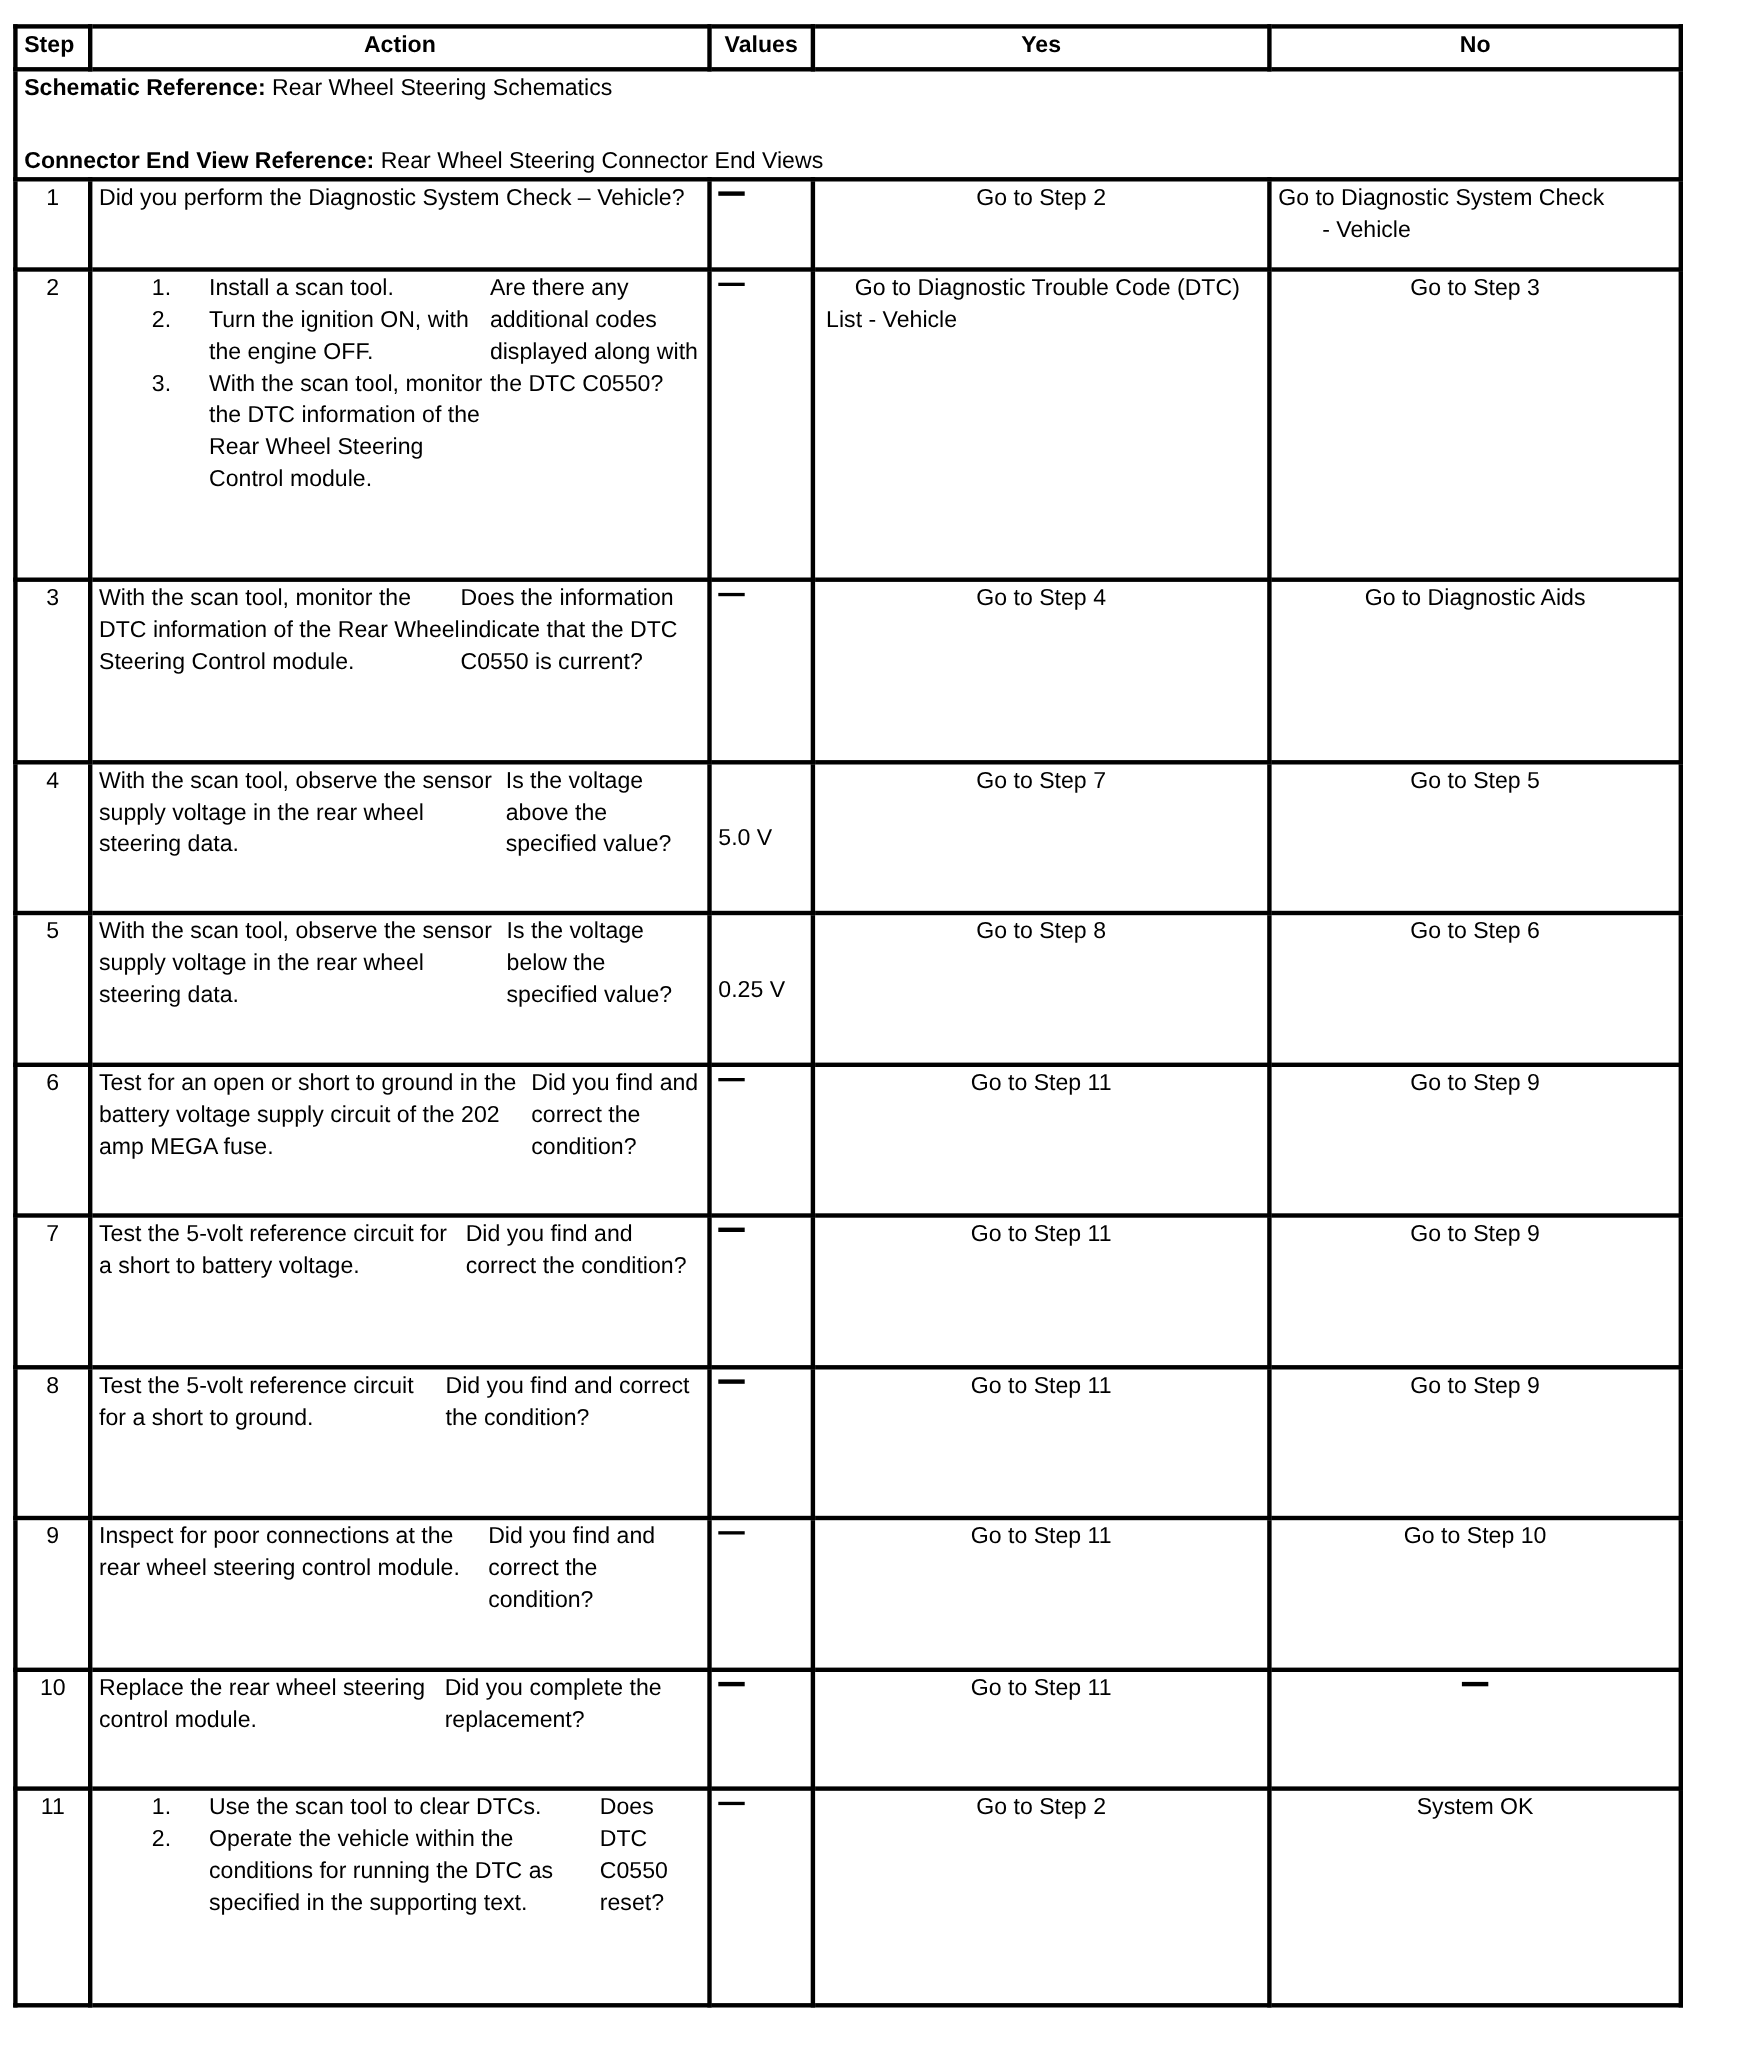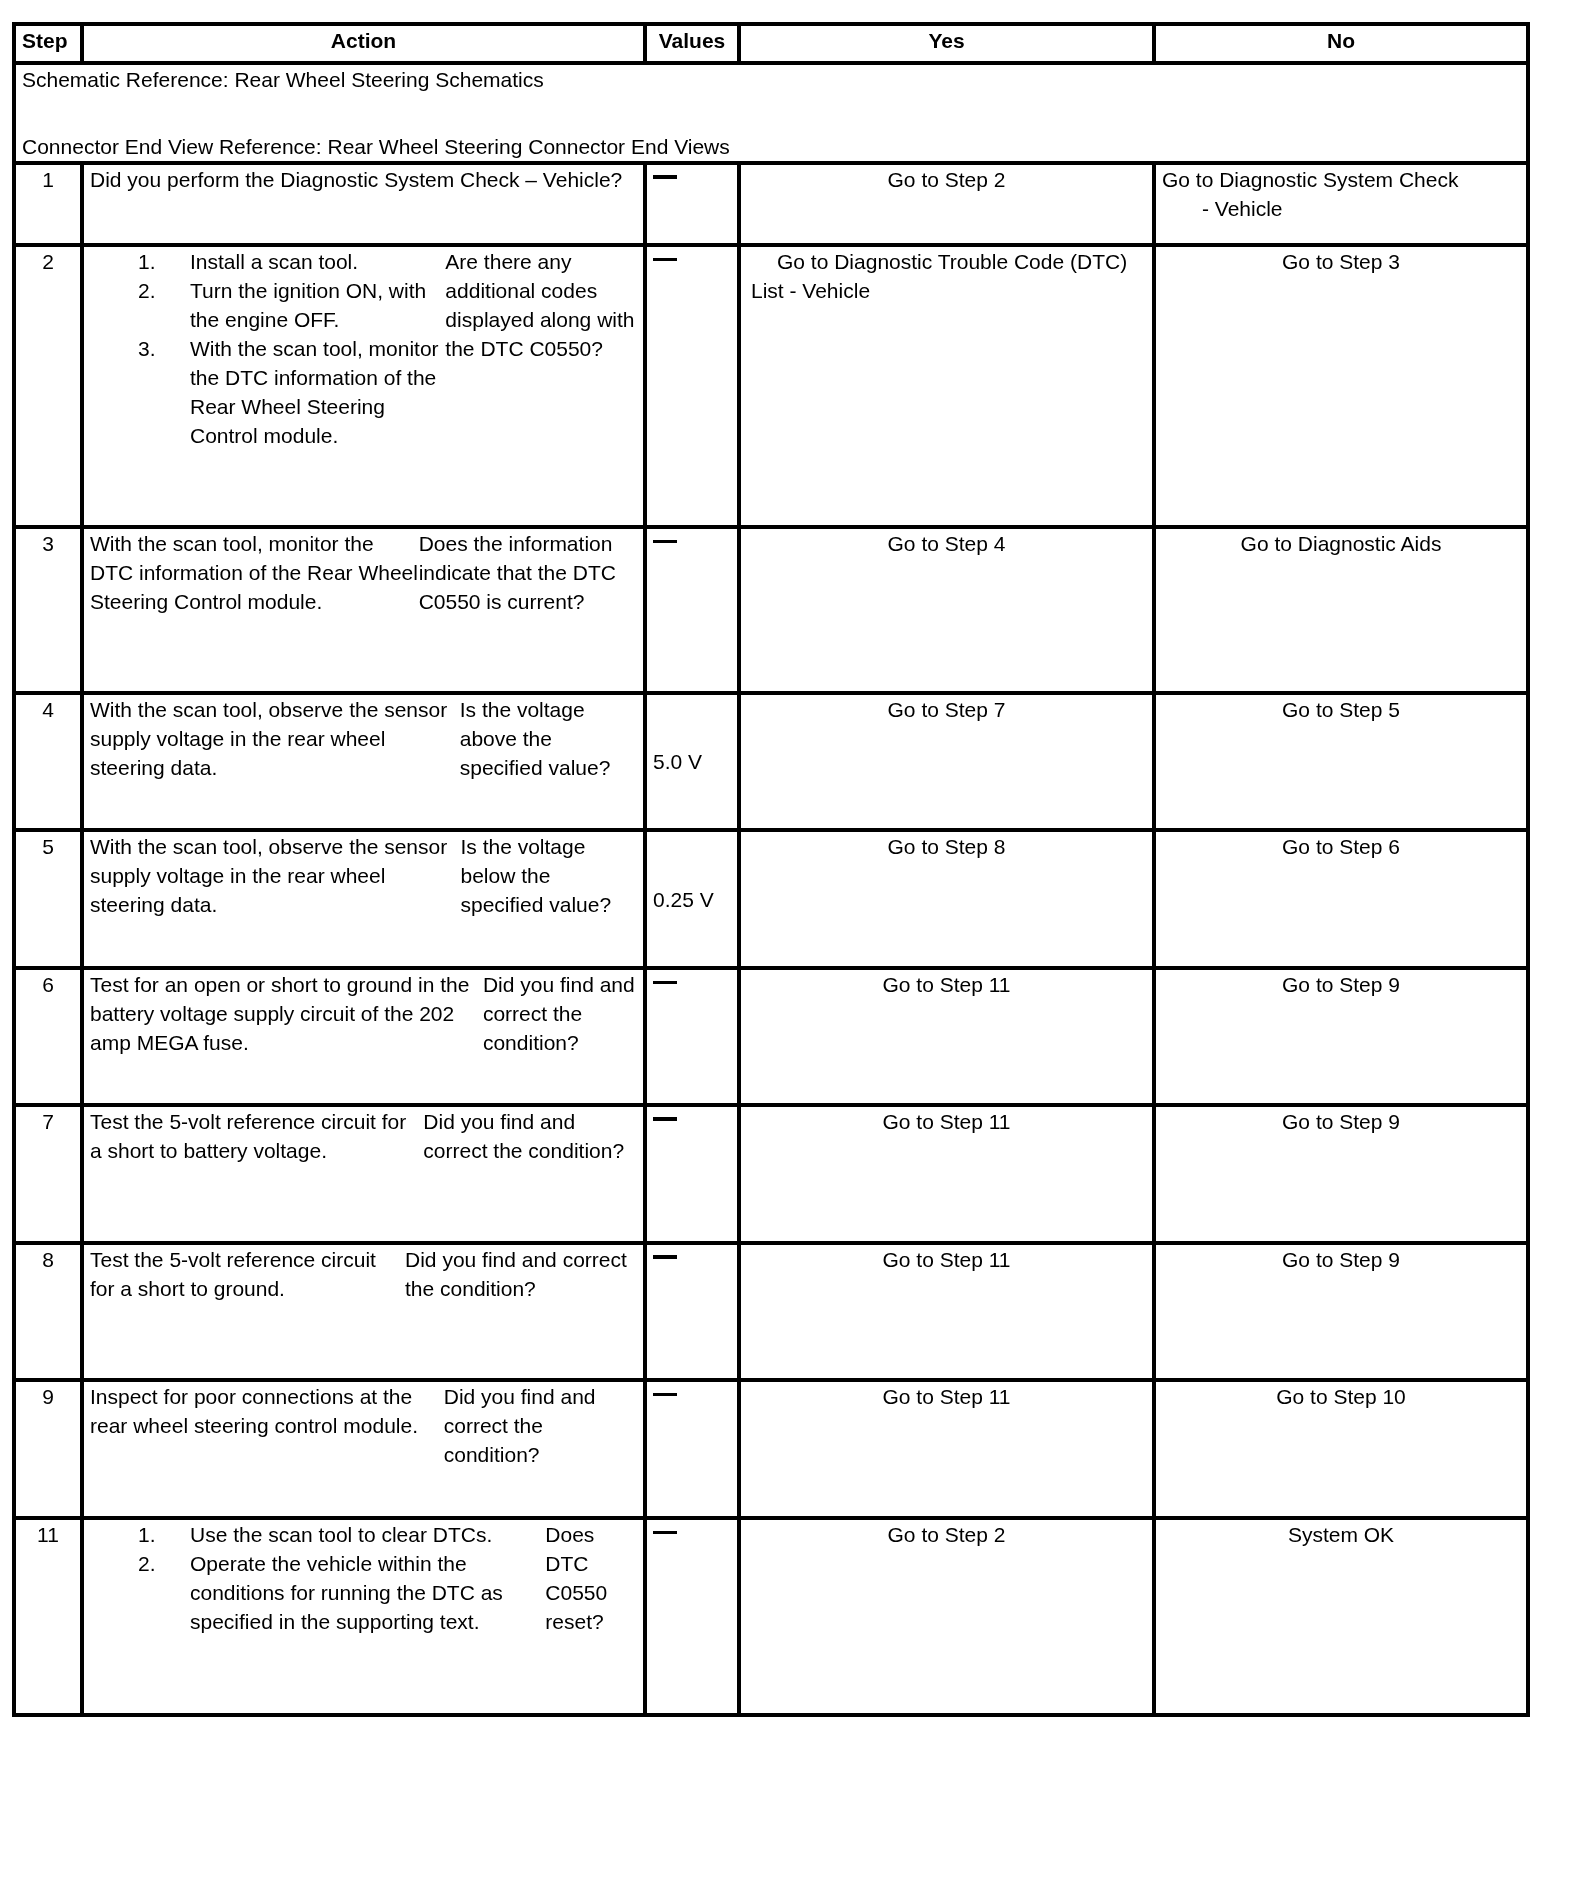--- a/index.html
+++ b/index.html
@@ -16,21 +16,21 @@
   col.c-step { width: 68px; }
   col.c-action { width: 563px; }
   col.c-values { width: 94px; }
   col.c-yes { width: 415px; }
   col.c-no { width: 374px; }
   th { font-weight: bold; text-align: center; height: 35px; padding: 0 2px; vertical-align: middle; }
   th.step-h { padding: 0 2px; text-align: left; }
   td.ref { padding: 4px 6px 4px 6px; height: 96px; vertical-align: top; }
   .ref-line { display: block; }
   .ref-gap { height: 38px; }
-  .ref-label { font-weight: normal; }
+  .ref-label { font-weight: bold; }
   td.step { text-align: center; vertical-align: middle; padding: 0; }
   td.action { padding: 2px 4px 0 6px; position: relative; margin-left: 47px; }
   td.values { text-align: left; vertical-align: bottom; padding: 0 0 2px 0; }
   td.values.mid { vertical-align: middle; }
   td.yes, td.no { text-align: center; vertical-align: bottom; padding: 0 4px 2px 4px; }
   td.top-left { text-align: left; vertical-align: top; padding: 2px 8px 0 8px; }
   .action-wrap { display: flex; flex-direction: row; justify-content: space-between; height: 100%; }
   ol.steps { margin: 0; padding: 0 0 0 100px; list-style: none; counter-reset: s; }
   ol.steps li { position: relative; counter-increment: s; }
   ol.steps li::before { content: counter(s) "."; position: absolute; left: -52px; }
@@ -192,20 +192,32 @@
         <div class="action-wrap">
           <span class="q">Inspect for poor connections at the rear wheel steering control module.</span>
           <span class="q">Did you find and correct the condition?</span>
         </div>
       </td>
       <td class="values"><span class="dash"></span></td>
       <td class="yes">Go to Step 11</td>
       <td class="no">Go to Step 10</td>
     </tr>
 
+    <tr style="height:108px">
+      <td class="step">10</td>
+      <td class="action" style="height:104px">
+        <div class="action-wrap">
+          <span class="q">Replace the rear wheel steering control module.</span>
+          <span class="q">Did you complete the replacement?</span>
+        </div>
+      </td>
+      <td class="values"><span class="dash thick"></span></td>
+      <td class="yes">Go to Step 11</td>
+      <td class="no"><span class="dash thick"></span></td>
+    </tr>
 
     <tr style="height:197px">
       <td class="step">11</td>
       <td class="action" style="height:193px">
         <div class="action-wrap">
           <ol class="steps">
             <li>Use the scan tool to clear DTCs.</li>
             <li>Operate the vehicle within the conditions for running the DTC as specified in the supporting text.</li>
           </ol>
           <span class="q">Does DTC C0550 reset?</span>

